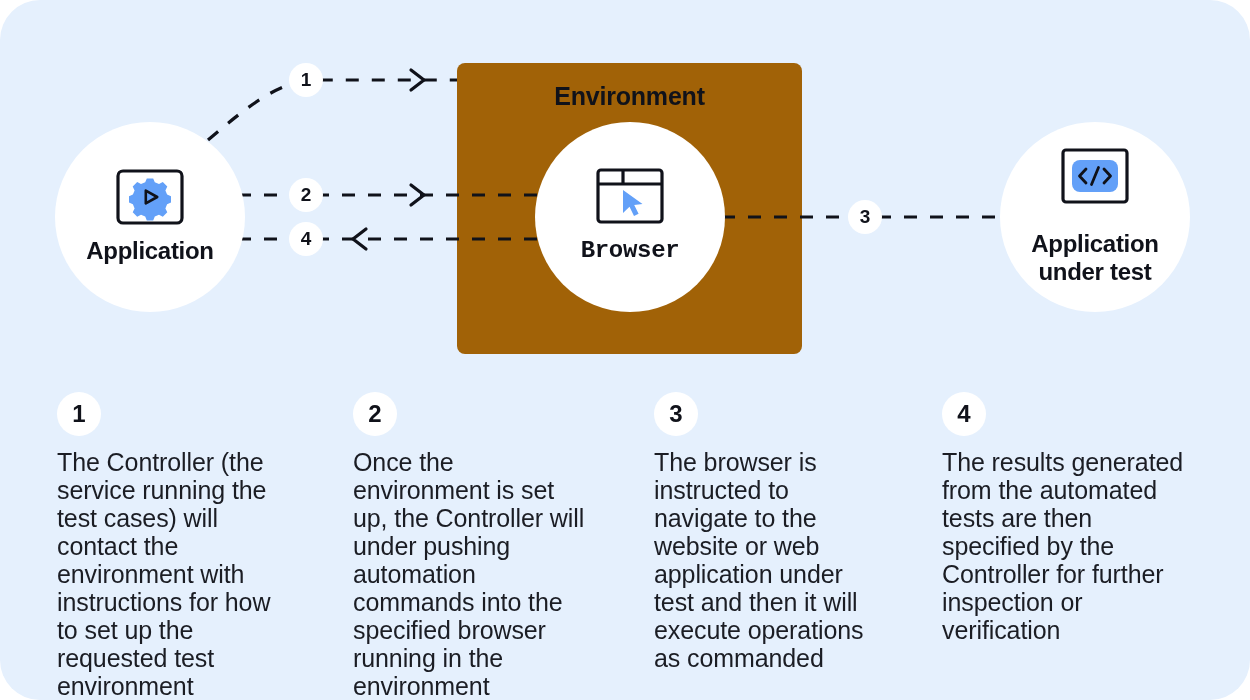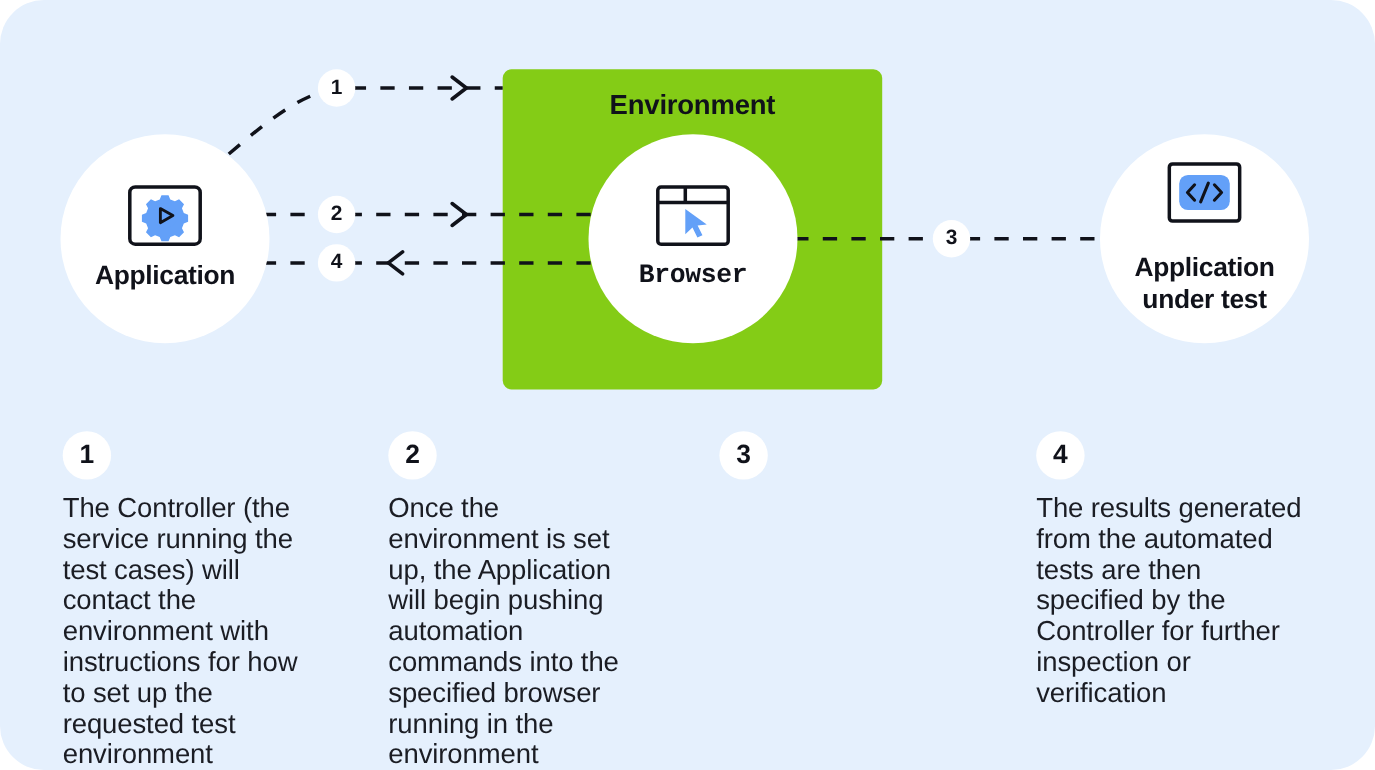--- a/index.html
+++ b/index.html
@@ -29,21 +29,21 @@
     width: 1250px;
     height: 380px;
   }
 
   .env-box {
     position: absolute;
     left: 457px;
     top: 63px;
     width: 345px;
     height: 291px;
-    background: #84cc16;
+    background: #a16207;
     border-radius: 8px;
   }
   .env-title {
     position: absolute;
     left: 0;
     top: 19px;
     width: 345px;
     text-align: center;
     font-size: 25px;
     font-weight: 700;
@@ -222,25 +222,26 @@
 
   <div id="steps">
 
     <div class="step">
       <div class="step-badge">1</div>
       <div class="step-text">The Controller (the service running the test cases) will contact the environment with instructions for how to set up the requested test environment (devices, OS, etc.)</div>
     </div>
 
     <div class="step">
       <div class="step-badge">2</div>
-      <div class="step-text">Once the environment is set up, the Application will begin pushing automation commands into the specified browser running in the environment</div>
+      <div class="step-text">Once the environment is set up, the Controller will under pushing automation commands into the specified browser running in the environment</div>
     </div>
 
     <div class="step">
       <div class="step-badge">3</div>
+      <div class="step-text">The browser is instructed to navigate to the website or web application under test and then it will execute operations as commanded</div>
     </div>
 
     <div class="step">
       <div class="step-badge">4</div>
       <div class="step-text">The results generated from the automated tests are then specified by the Controller for further inspection or verification</div>
     </div>
 
   </div>
 
 </div>

